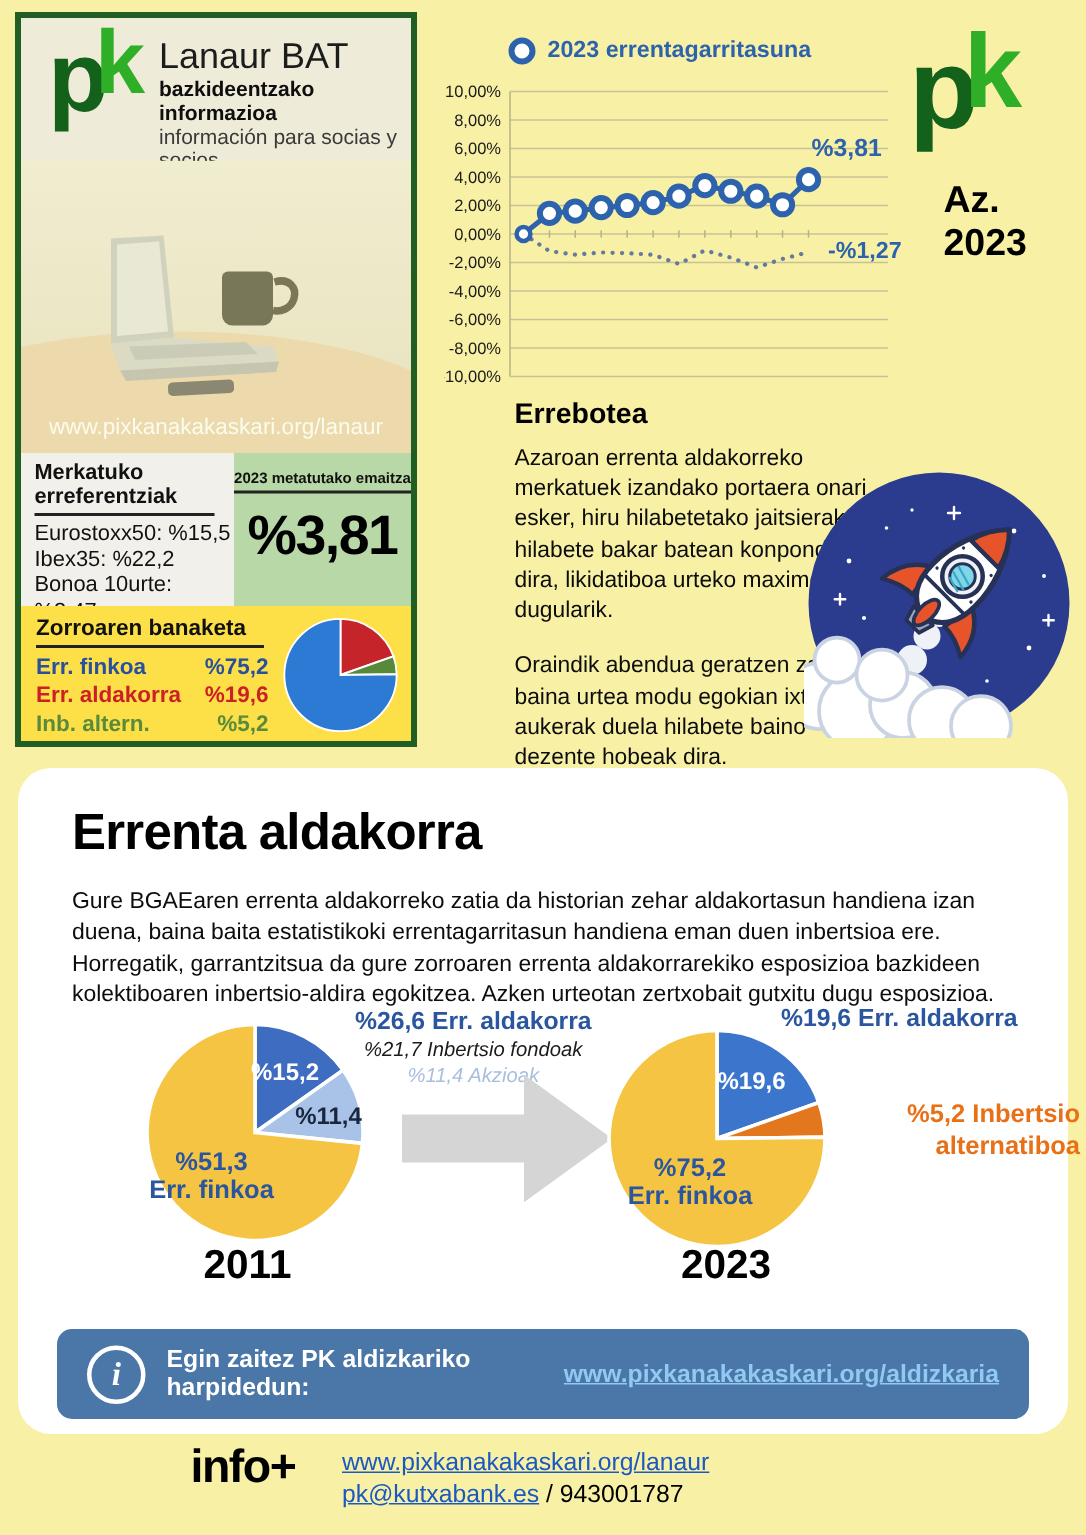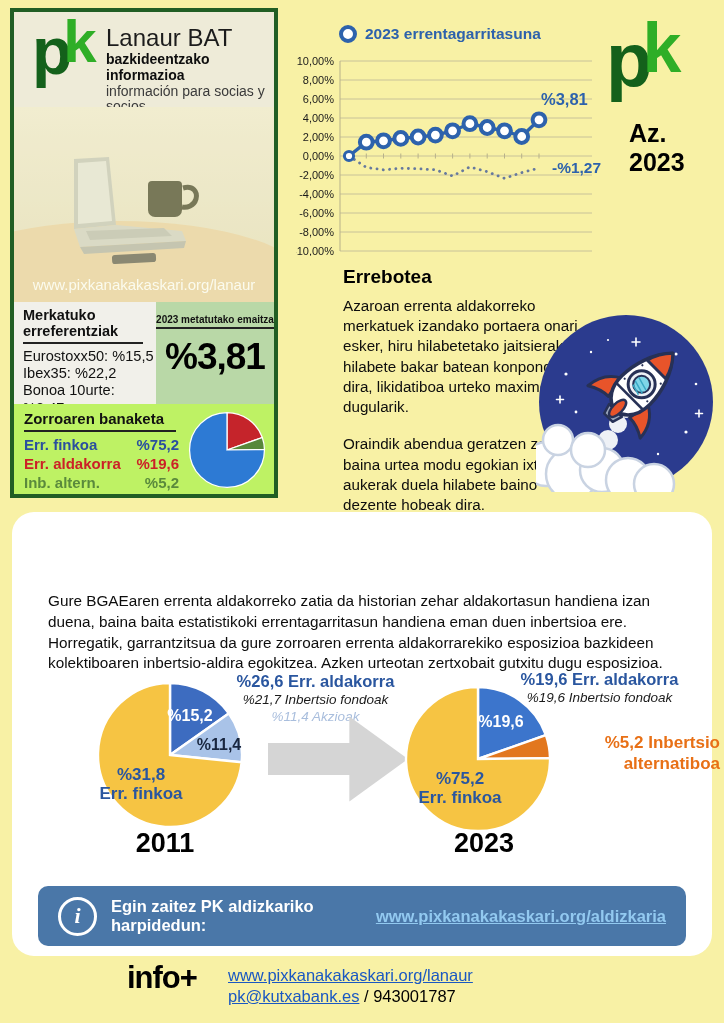--- a/index.html
+++ b/index.html
@@ -20,21 +20,21 @@
   .photo{position:absolute;left:0;top:95px;width:260px;height:195px;overflow:hidden;}
   .photo svg{display:block;width:260px;height:195px;}
   .photo-caption{position:absolute;left:0;right:0;bottom:9px;text-align:center;color:#fbfbee;font-size:15px;}
   .market-row{position:absolute;left:0;top:290px;width:260px;height:102px;display:flex;}
   .market-box{width:142px;background:#f1f0ea;box-sizing:border-box;padding:6px 0 0 9px;}
   .market-title{font-size:14.5px;font-weight:700;color:#111;line-height:1.08;border-bottom:2.5px solid #222;padding-bottom:3px;width:120px;margin-bottom:4px;}
   .market-ref-row{font-size:14.6px;color:#111;line-height:1.17;}
   .result-box{flex:1;background:#b9d8a7;text-align:center;box-sizing:border-box;padding-top:7px;}
   .result-title{display:inline-block;font-size:10px;font-weight:700;color:#111;line-height:1.15;border-bottom:2px solid #222;padding-bottom:1px;}
   .result-value{font-size:37px;font-weight:700;color:#000;margin-top:7px;letter-spacing:-1px;}
-  .zorro-box{position:absolute;left:0;top:392px;width:260px;height:90px;background:#bef264;}
+  .zorro-box{position:absolute;left:0;top:392px;width:260px;height:90px;background:#fde047;}
   .zorro-title{position:absolute;left:10px;top:6px;font-size:15px;font-weight:700;color:#111;border-bottom:2.5px solid #222;padding-bottom:3px;width:152px;}
   .port-rows{position:absolute;left:10px;top:32px;width:155px;}
   .port-row{display:flex;justify-content:space-between;font-weight:700;font-size:15px;line-height:1.26;}
   .mini-pie{position:absolute;right:8px;top:7px;width:78px;height:78px;}
 
   
   .chart-legend{position:absolute;left:344px;top:25px;}
   .legend-row{display:flex;align-items:center;gap:8px;font-weight:700;color:#2d62ac;font-size:15.5px;margin-bottom:5px;}
   .legend-row.second{margin-left:-5px;}
   .dots{display:flex;gap:2.5px;margin-left:6px;}
@@ -288,31 +288,32 @@
       <circle cx="0" cy="-8" r="8.5" fill="#7fd6e8" stroke="#273156" stroke-width="2"></circle>
       <path d="M-7,-11 L7,-7 M-7,-6 L7,-2 M-6,-1.5 L5,1.5" stroke="#3aa8c4" stroke-width="1.5"></path>
       <circle cx="-13" cy="-22" r="1.1" fill="#273156"></circle>
         <circle cx="13" cy="-22" r="1.1" fill="#273156"></circle>
       <circle cx="-16" cy="0" r="1.1" fill="#273156"></circle>
         <circle cx="16" cy="0" r="1.1" fill="#273156"></circle>
     </g>
   </svg>
 
   <div class="card">
+    <div class="card-title">Errenta aldakorra</div>
     <div class="card-body">Gure BGAEaren errenta aldakorreko zatia da historian zehar aldakortasun handiena izan duena, baina baita estatistikoki errentagarritasun handiena eman duen inbertsioa ere. Horregatik, garrantzitsua da gure zorroaren errenta aldakorrarekiko esposizioa bazkideen kolektiboaren inbertsio-aldira egokitzea. Azken urteotan zertxobait gutxitu dugu esposizioa.</div>
 
     <svg class="pie-2015" id="pie-2015" viewBox="0 0 100 100">
         <path d="M50,50 L50.00,2.00 A48,48 0 0 1 89.18,22.28 Z" fill="#3d6cc0" stroke="#fff" stroke-width="1.6"></path>
         <path d="M50,50 L89.18,22.28 A48,48 0 0 1 97.76,54.82 Z" fill="#a9c3e8" stroke="#fff" stroke-width="1.6"></path>
         <path d="M50,50 L97.76,54.82 A48,48 0 1 1 50.00,2.00 Z" fill="#f6c443" stroke="#fff" stroke-width="1.6"></path>
       </svg>
     <div class="pie-label lbl-white" style="left:178px;top:204px;">%15,2</div>
     <div class="pie-label lbl-navy" style="left:207px;top:233px;">%11,4</div>
     <div class="pie-label lbl-fixed" style="left:129px;top:272px;">
-      <div>%31,8</div>
+      <div>%51,3</div>
       <div>Err. finkoa</div>
     </div>
     <div class="callout-2015">
       <div class="callout-title">%26,6 Err. aldakorra</div>
       <div class="callout-sub">%21,7 Inbertsio fondoak</div>
       <div class="callout-sub muted">%11,4 Akzioak</div>
     </div>
     <div class="year-label" style="left:153px;top:316px;">2011</div>
 
     <svg class="arrow" viewBox="0 0 148 94">
@@ -324,21 +325,20 @@
         <path d="M50,50 L95.26,34.02 A48,48 0 0 1 98.00,49.40 Z" fill="#e2771e" stroke="#fff" stroke-width="1.6"></path>
         <path d="M50,50 L98.00,49.40 A48,48 0 1 1 50.00,2.00 Z" fill="#f6c443" stroke="#fff" stroke-width="1.6"></path>
       </svg>
     <div class="pie-label lbl-white" style="left:489px;top:210px;">%19,6</div>
     <div class="pie-label lbl-fixed" style="left:448px;top:276px;">
       <div>%75,2</div>
       <div>Err. finkoa</div>
     </div>
     <div class="callout-2023">
       <div class="callout-title">%19,6 Err. aldakorra</div>
-      <div class="callout-sub">%19,6 Inbertsio fondoak</div>
     </div>
     <div class="callout-alt">
       <div>%5,2 Inbertsio</div>
       <div>alternatiboa</div>
     </div>
     <div class="year-label" style="left:472px;top:316px;">2023</div>
 
     <div class="banner">
       <div class="info-badge">i</div>
       <span class="banner-text">Egin zaitez PK aldizkariko harpidedun:</span>

